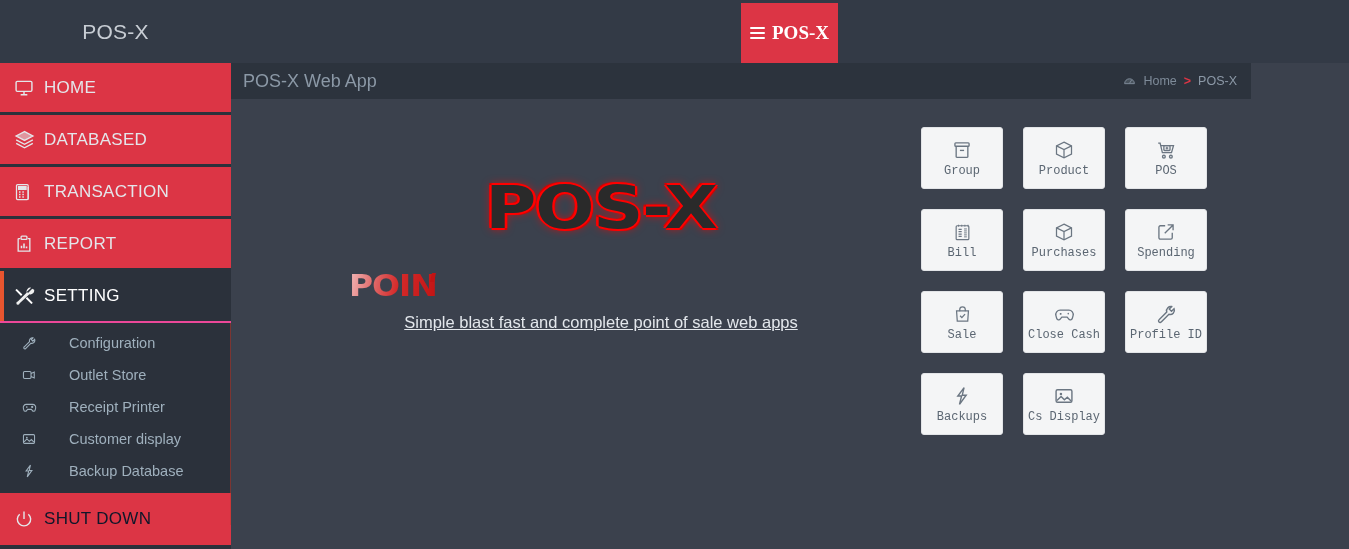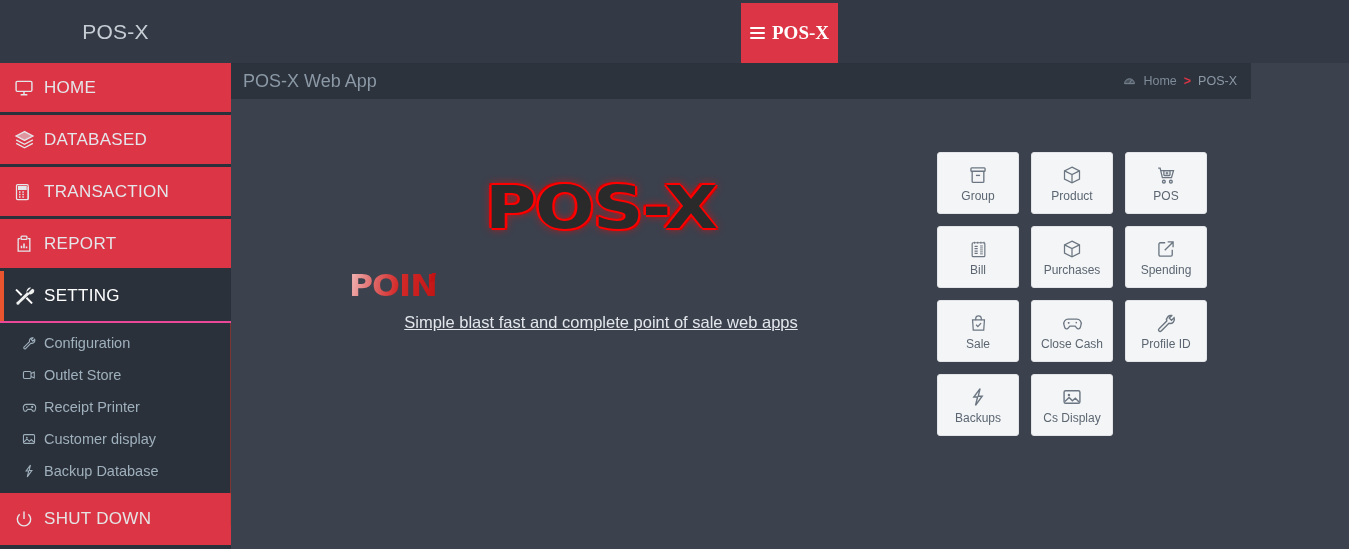--- a/index.html
+++ b/index.html
@@ -47,26 +47,26 @@
   .nav-item .ico { width: 30px; display:flex; align-items:center; }
   .nav-item.active {
     background: #2b313b; color: #fff; border-bottom: 2px solid #ec4899;
   }
   .nav-item.active::before {
     content:""; position:absolute; left:0; top:0; bottom:0; width:4px; background:#e8552f;
   }
   .submenu { background: #2b313b; padding: 4px 0 6px 0; border-bottom: 0; }
   .sub-item {
     display:flex; align-items:center; height: 32px; padding-left: 22px;
-    color: #9fb0bd; font-size: 14.5px; cursor: pointer;
+    color: #9fb0bd; font-size: 14.5px; cursor: pointer; gap: 25px;
   }
   .sub-item .sico { width: 22px; display:flex; align-items:center; }
   .shutdown {
     height: 52px; background: #dc3545; display:flex; align-items:center;
-    padding-left: 14px; color:#e5e5e5; font-size:17px; letter-spacing:.3px;
+    padding-left: 14px; color:#0f172a; font-size:17px; letter-spacing:.3px;
     cursor:pointer;
   }
   .shutdown .ico { width: 30px; display:flex; align-items:center; }
   .sidebar-edge {
     position:absolute; right:0; top:0; width:1px; height: 462px; background:#c0392b; opacity:.55;
   }
 
   
   .content { position:absolute; left:231px; top:63px; width:1020px; height:486px; background:#3b414d; }
   .pagehead {
@@ -100,23 +100,23 @@
   .logo-tick { display:inline-block; width:4px; height:9px; background:#c11313;
                transform: skewX(-12deg); vertical-align: 14px; margin-left:2px; }
   .tagline {
     margin-top: 10px; text-align:center; color:#e3e7ec; font-size:16.5px;
     width: 520px;
     text-decoration: underline;
   }
 
   
   .tiles {
-    position:absolute; right: 44px; top: 89px;
+    position:absolute; right: 44px; top: 64px;
     display:grid; grid-template-columns: repeat(3, 82px);
-    grid-auto-rows: 62px; gap: 12px;
+    grid-auto-rows: 62px; gap: 20px; font-family: Liberation Mono, monospace;
   }
   .tile {
     background:#f4f5f6; border:1px solid #e2e4e7; border-radius:3px;
     display:flex; flex-direction:column; align-items:center; justify-content:center;
     gap: 4px; cursor:pointer;
   }
   .tile .tico { height: 22px; display:flex; align-items:center; justify-content:center; }
   .tile .tlabel { font-size: 12px; color:#5b6672; line-height:1; }
   svg { display:block; }
 </style>

